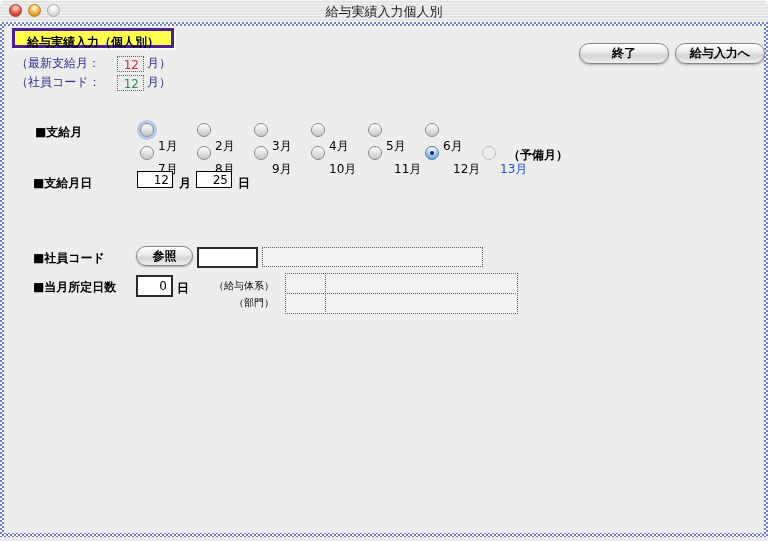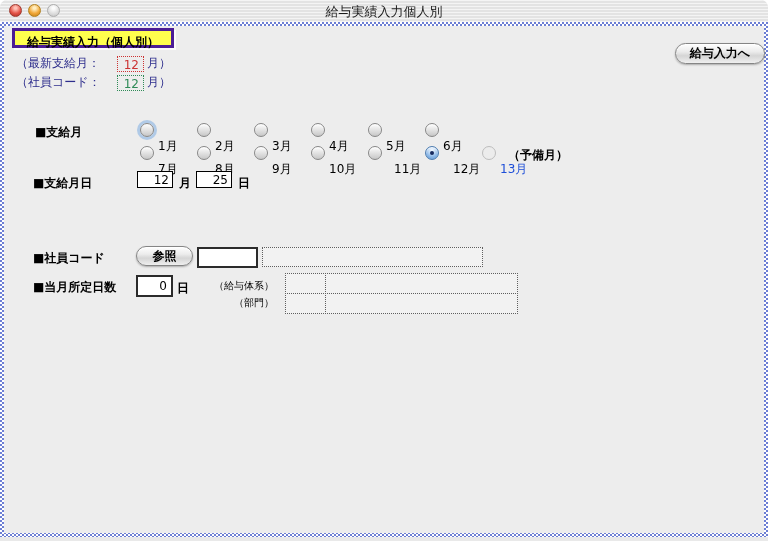--- a/index.html
+++ b/index.html
@@ -105,20 +105,21 @@
     <span class="light light-zoom"></span>
     <div class="win-title">給与実績入力個人別</div>
   </div>
 
   <div class="frame">
     <div class="frame-inner"></div>
   </div>
 
   <div class="abs form-title">給与実績入力（個人別）</div>
 
+  <button class="abs btn" style="left:579px; top:43px; width:90px;">終了</button>
   <button class="abs btn" style="left:675px; top:43px; width:90px;">給与入力へ</button>
 
   <div class="abs status-row" style="left:16px; top:55px;">
     <span class="status-label">（最新支給月：</span>
     <span class="value-chip chip-red">12</span>
     <span class="status-suffix">月）</span>
   </div>
   <div class="abs status-row" style="left:16px; top:74px;">
     <span class="status-label">（社員コード：</span>
     <span class="value-chip chip-green">12</span>

